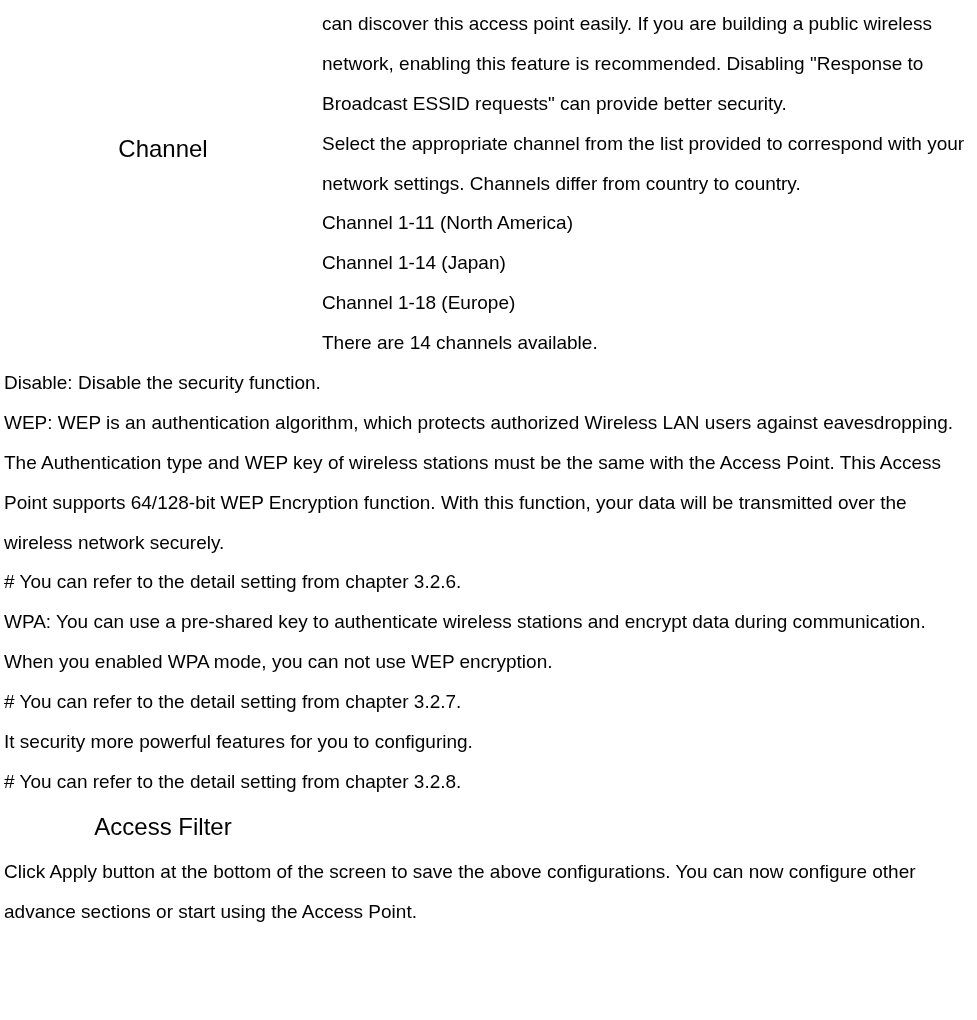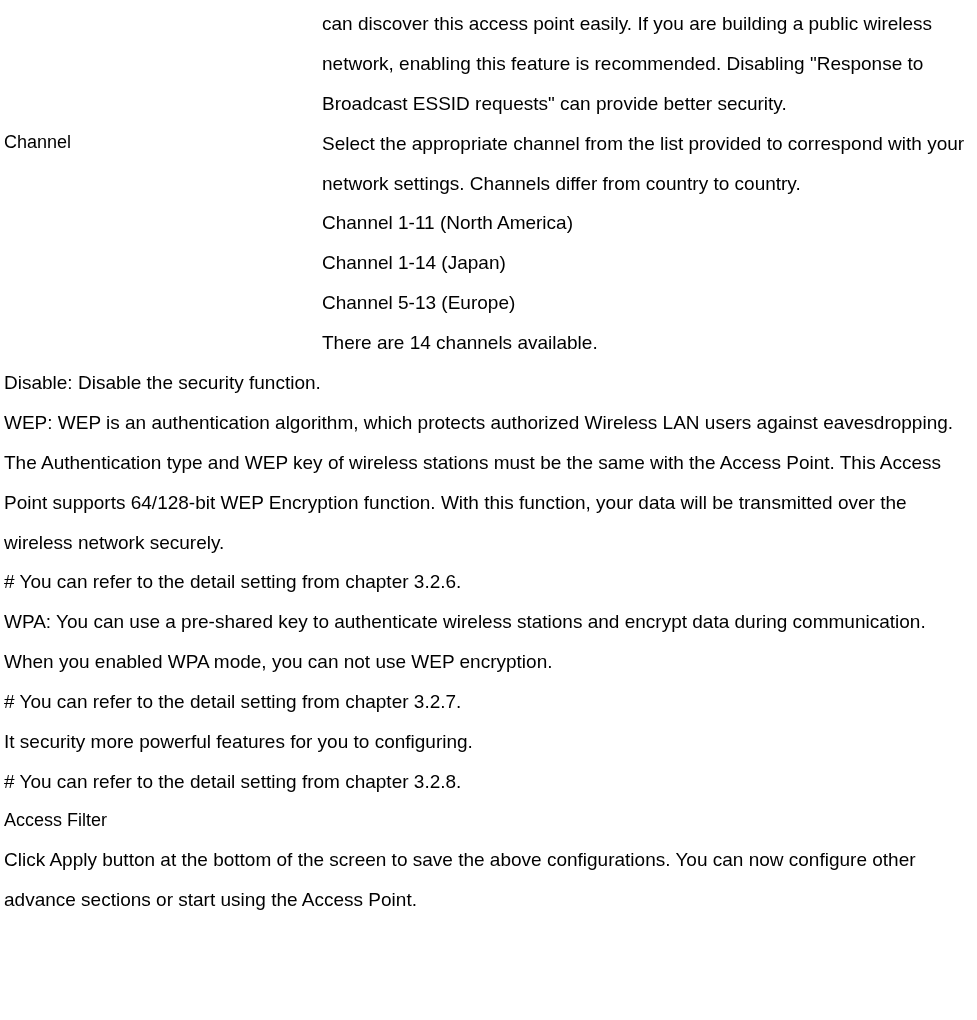--- a/index.html
+++ b/index.html
@@ -12,22 +12,23 @@
       width: 977px;
       box-sizing: border-box;
     }
     .row {
       display: flex;
       align-items: flex-start;
     }
     .label-col {
       width: 318px;
       flex-shrink: 0;
-      font-size: 18px;
+      font-size: 24px;
       padding-top: 0px;
+      text-align: center;
     }
     .content-col {
       flex: 1;
     }
     .footer {
       margin-top: 0;
     }
     b {
       font-weight: normal;
     }
@@ -39,21 +40,21 @@
   <div class="label-col"></div>
   <div class="content-col">can discover this access point easily. If you are building a public wireless network, enabling this feature is recommended. Disabling "Response to Broadcast ESSID requests" can provide better security.</div>
 </div>
 
 <div class="row">
   <div class="label-col">Channel</div>
   <div class="content-col" id="content-channel">
       <div>Select the appropriate channel from the list provided to correspond with your network settings. Channels differ from country to country.</div>
       <div>Channel 1-11 (North America)</div>
       <div>Channel 1-14 (Japan)</div>
-      <div>Channel 5-13 (Europe)</div>
+      <div>Channel 1-18 (Europe)</div>
       <div>There are 14 channels available.</div>
     </div>
 </div>
 
 <div class="row">
   <div class="content-col" id="content-security">
       <div><b>Disable:</b> Disable the security function.</div>
       <div><b>WEP:</b> WEP is an authentication algorithm, which protects authorized Wireless LAN users against eavesdropping. The Authentication type and WEP key of wireless stations must be the same with the Access Point. This Access Point supports 64/128-bit WEP Encryption function. With this function, your data will be transmitted over the wireless network securely.</div>
       <div># You can refer to the detail setting from chapter 3.2.6.</div>
       <div><b>WPA:</b> You can use a pre-shared key to authenticate wireless stations and encrypt data during communication. When you enabled WPA mode, you can not use WEP encryption.</div>

